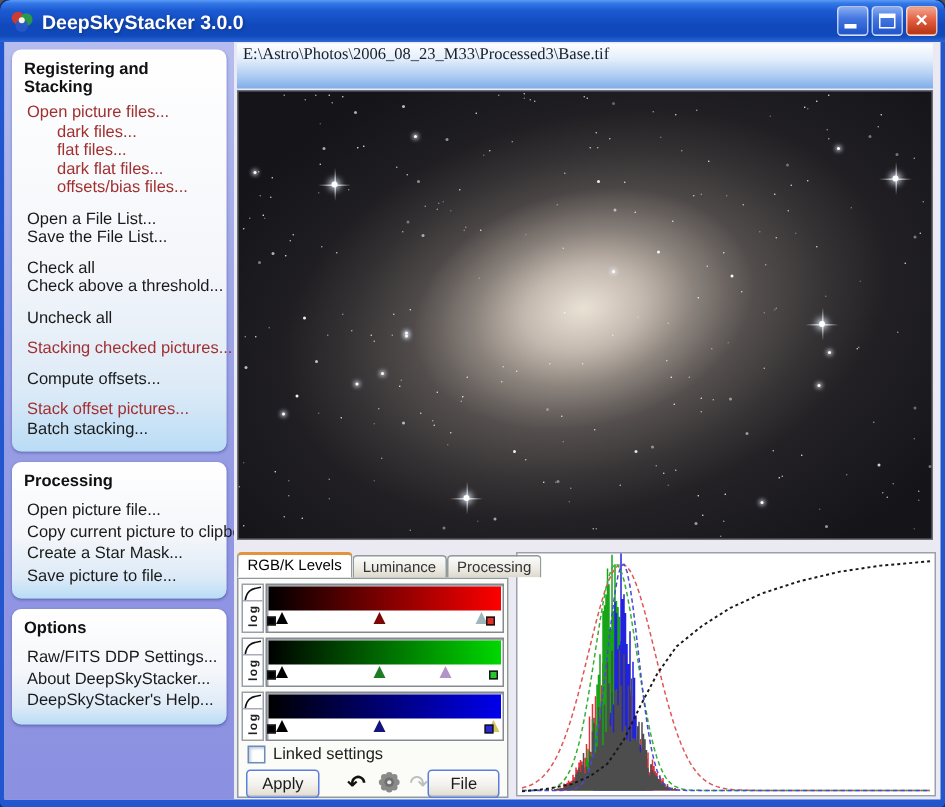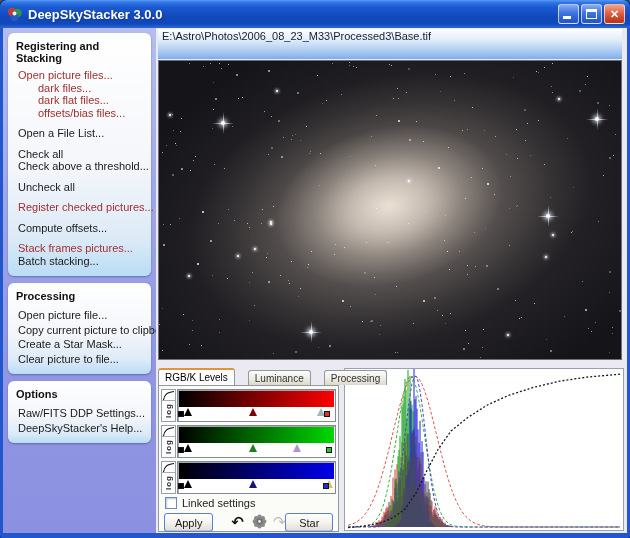--- a/index.html
+++ b/index.html
@@ -28,37 +28,37 @@
     border-radius:6px;margin-bottom:7px;padding:5px 4px 9px 6px;box-shadow:0 1px 2px rgba(10,20,80,.35);}
   .shead{font-size:11px;font-weight:bold;color:#101010;padding:2px 0 5px 2px;}
   .sitem{font-size:11px;color:#1a1a1a;line-height:12.5px;padding-left:4px;cursor:pointer;white-space:nowrap;}
   .sitem.red{color:#a23030;}
   .sitem.ind{padding-left:24px;}
   .sitem.gap{margin-top:8px;}
   .sitem.sg{margin-top:2px;}
   
   .filebar{position:absolute;left:155px;top:1px;width:464px;height:30px;
     background:linear-gradient(180deg,#fdfeff 0%,#e3eefb 35%,#a9c9f1 75%,#7fadea 100%);
-    font-size:11px;color:#16202c;padding:1px 0 0 4px;line-height:13px;}
+    font-size:11px;color:#16202c;padding:1px 0 0 4px;line-height:13px;font-family:Liberation Serif, serif;}
   
   .preview{position:absolute;left:155px;top:32px;width:464px;height:300px;background:#151419;overflow:hidden;border:1px solid #6e6e78;}
   .galaxy{position:absolute;left:50%;top:50%;width:600px;height:440px;margin:-220px 0 0 -300px;transform:rotate(-14deg);
     background:
       radial-gradient(ellipse 115px 78px at 50% 49%, rgba(240,231,218,.95) 0%, rgba(214,203,192,.8) 35%, rgba(175,164,154,.5) 65%, rgba(150,140,132,.25) 85%, rgba(0,0,0,0) 100%),
       radial-gradient(ellipse 205px 132px at 50% 50%, rgba(178,167,158,.6) 0%, rgba(142,133,126,.4) 55%, rgba(105,99,95,.22) 80%, rgba(0,0,0,0) 100%),
       radial-gradient(ellipse 295px 198px at 51% 52%, rgba(125,117,112,.38) 0%, rgba(88,84,82,.22) 60%, rgba(0,0,0,0) 100%);}
   .star{position:absolute;background:#fff;border-radius:50%;}
   .sstar{position:absolute;}
   .sstar .c{position:absolute;left:-2px;top:-2px;width:4px;height:4px;border-radius:50%;background:#fff;box-shadow:0 0 4px 2px rgba(230,238,255,.85);}
   .sstar .h{position:absolute;left:-11px;top:0;width:22px;height:1px;background:linear-gradient(90deg,rgba(255,255,255,0),rgba(255,255,255,.95),rgba(255,255,255,0));}
   .sstar .v{position:absolute;top:-11px;left:0;height:22px;width:1px;background:linear-gradient(180deg,rgba(255,255,255,0),rgba(255,255,255,.95),rgba(255,255,255,0));}
   
   .levels{position:absolute;left:155px;top:340px;width:182px;height:164px;font-size:10px;}
   .tabs{position:absolute;left:0;top:0;height:17px;display:flex;align-items:flex-end;z-index:2;}
-  .tab{border:1px solid #919b9c;border-bottom:none;border-radius:3px 3px 0 0;padding:2px 6px 2px 6px;margin-right:13px;cursor:pointer;
+  .tab{border:1px solid #919b9c;border-bottom:none;border-radius:3px 3px 0 0;padding:2px 6px 2px 6px;margin-right:0;cursor:pointer;
     background:linear-gradient(180deg,#fcfcfb 0%,#eceae2 60%,#dcd8cc 100%);color:#333;height:15px;line-height:11px;white-space:nowrap;}
   .tab.active{background:#fff;height:17px;border-top:2px solid #e3933a;color:#000;position:relative;z-index:3;}
   .tabpage{position:absolute;left:0;top:17px;right:1px;bottom:0;border:1px solid #919b9c;background:#fbfbf8;padding:2px 2px 0 2px;}
   .srow{display:flex;margin:1px 0 3px 0;height:33px;}
   .logcol{width:15px;display:flex;flex-direction:column;align-items:center;border:1px solid #9aa0aa;background:#fff;margin-right:1px;}
   .curveicon{display:block;width:13px;height:11px;border-bottom:1px solid #aab;cursor:pointer;}
   .logtxt{writing-mode:vertical-rl;transform:rotate(180deg);font-size:8px;font-weight:bold;color:#222;letter-spacing:1px;flex:1;text-align:center;}
   .sframe{flex:1;border:1px solid #848a94;box-shadow:inset 1px 1px 0 rgba(90,95,105,.55);background:#fff;padding:1px;position:relative;}
   .grad{height:16px;}
   .marks{position:relative;height:12px;}
@@ -103,41 +103,44 @@
       <button class="wb closeb">✕</button>
     </span>
   </div>
 
   <div class="client">
     <div class="sidebar" id="sidebar">
         <div class="sbox">
           <div class="shead">Registering and Stacking</div>
           <div class="sitem red">Open picture files...</div>
           <div class="sitem red ind">dark files...</div>
+          <div class="sitem red ind">flat files...</div>
           <div class="sitem red ind">dark flat files...</div>
           <div class="sitem red ind">offsets/bias files...</div>
           <div class="sitem gap">Open a File List...</div>
+          <div class="sitem">Save the File List...</div>
           <div class="sitem gap">Check all</div>
           <div class="sitem">Check above a threshold...</div>
           <div class="sitem gap">Uncheck all</div>
-          <div class="sitem red gap">Register checked pictures...</div>
+          <div class="sitem red gap">Stacking checked pictures...</div>
           <div class="sitem gap">Compute offsets...</div>
-          <div class="sitem red gap">Stack frames pictures...</div>
+          <div class="sitem red gap">Stack offset pictures...</div>
           <div class="sitem">Batch stacking...</div>
         </div>
         <div class="sbox">
           <div class="shead">Processing</div>
           <div class="sitem sg">Open picture file...</div>
           <div class="sitem sg">Copy current picture to clipboard</div>
           <div class="sitem sg">Create a Star Mask...</div>
-          <div class="sitem sg">Clear picture to file...</div>
+          <div class="sitem sg">Save picture to file...</div>
         </div>
         <div class="sbox">
           <div class="shead">Options</div>
           <div class="sitem sg">Raw/FITS DDP Settings...</div>
+          <div class="sitem sg">About DeepSkyStacker...</div>
           <div class="sitem sg">DeepSkyStacker's Help...</div>
         </div>
       </div>
 
     <div class="filebar">
       <div>E:\Astro\Photos\2006_08_23_M33\Processed3\Base.tif</div>
     </div>
 
     <div class="preview" id="preview">
       <div class="galaxy"></div>
@@ -490,21 +493,21 @@
                 <circle cx="4.2" cy="4.2" r="2.2"></circle>
                   <circle cx="10.8" cy="4.2" r="2.2"></circle>
                 <circle cx="4.2" cy="10.8" r="2.2"></circle>
                   <circle cx="10.8" cy="10.8" r="2.2"></circle>
               </g>
               <circle cx="7.5" cy="7.5" r="3.2" fill="#6f6f6f"></circle>
               <circle cx="7.5" cy="7.5" r="1.4" fill="#e8e8e8"></circle>
             </svg>
           </span>
           <span class="iconspan redo">↷</span>
-          <button class="xpbtn resetb">Star</button>
+          <button class="xpbtn resetb">File</button>
         </div>
       </div>
     </div>
 
     <div class="hist">
       <svg id="histsvg" width="278" height="161" viewBox="0 0 278 161">
           <path d="M23,158L23,156.9M25,158L25,157.1M26,158L26,156.9M27,158L27,156.8M28,158L28,156.5M29,158L29,156.1M30,158L30,156.3M31,158L31,153.3M32,158L32,153.6M33,158L33,152.9M34,158L34,151.3M35,158L35,152.1M36,158L36,151.5M37,158L37,147.5M38,158L38,149.1M39,158L39,142.7M40,158L40,144.1M41,158L41,139.4M42,158L42,137.6M43,158L43,138.7M44,158L44,142.5M45,158L45,136.2M46,158L46,127.0M47,158L47,140.1M48,158L48,108.6M49,158L49,132.4M50,158L50,100.4M51,158L51,113.1M52,158L52,95.2M53,158L53,114.5M54,158L54,108.8M55,158L55,111.5M56,158L56,87.9M57,158L57,73.1M58,158L58,96.1M59,158L59,95.4M60,158L60,81.9M61,158L61,98.0M62,158L62,65.1M63,158L63,90.5M64,158L64,87.4M65,158L65,92.1M66,158L66,82.6M67,158L67,72.2M68,158L68,79.0M69,158L69,62.5M70,158L70,84.3M71,158L71,85.6M72,158L72,88.0M73,158L73,100.3M74,158L74,96.1M75,158L75,91.4M76,158L76,95.0M77,158L77,111.1M78,158L78,109.1M79,158L79,128.8M80,158L80,129.2M81,158L81,134.4M82,158L82,123.6M83,158L83,129.5M84,158L84,128.5M85,158L85,136.2M86,158L86,136.8M87,158L87,132.6M88,158L88,145.8M89,158L89,140.7M90,158L90,137.4M91,158L91,141.7M92,158L92,145.2M93,158L93,146.4M94,158L94,150.3M95,158L95,147.9M96,158L96,151.1M97,158L97,149.7M98,158L98,154.1M99,158L99,155.7M100,158L100,153.6M101,158L101,156.0M102,158L102,156.6M103,158L103,156.2M104,158L104,157.1M105,158L105,156.3M106,158L106,157.0M108,158L108,157.2" stroke="#e03038" stroke-width="1" fill="none"></path>
           <path d="M38,158L38,157.2M39,158L39,155.7M40,158L40,155.2M41,158L41,154.5M42,158L42,154.6M43,158L43,152.5M44,158L44,147.3M45,158L45,151.2M46,158L46,136.6M47,158L47,130.1M48,158L48,139.0M49,158L49,133.9M50,158L50,110.4M51,158L51,120.3M52,158L52,115.7M53,158L53,87.3M54,158L54,80.8M55,158L55,67.1M56,158L56,102.2M57,158L57,38.3M58,158L58,34.5M59,158L59,27.3M60,158L60,10.0M61,158L61,20.5M62,158L62,50.3M63,158L63,0.8M64,158L64,38.1M65,158L65,7.2M66,158L66,31.6M67,158L67,35.7M68,158L68,42.2M69,158L69,58.5M70,158L70,75.2M71,158L71,112.6M72,158L72,124.7M73,158L73,128.7M74,158L74,109.2M75,158L75,124.8M76,158L76,134.8M77,158L77,134.0M78,158L78,143.2M79,158L79,148.2M80,158L80,148.7M81,158L81,150.4M82,158L82,153.0M83,158L83,155.0M84,158L84,155.2M85,158L85,157.0" stroke="#17a517" stroke-width="1" fill="none"></path>
           <path d="M51,158L51,156.0M52,158L52,155.4M53,158L53,153.0M54,158L54,154.1M55,158L55,153.4M56,158L56,150.7M57,158L57,136.2M58,158L58,138.1M59,158L59,121.2M60,158L60,126.2M61,158L61,110.1M62,158L62,106.1M63,158L63,92.6M64,158L64,100.6M65,158L65,32.3M66,158L66,39.7M67,158L67,63.8M68,158L68,61.0M69,158L69,-15.2M70,158L70,30.4M71,158L71,27.2M72,158L72,39.7M73,158L73,60.4M74,158L74,73.7M75,158L75,51.8M76,158L76,113.7M77,158L77,72.2M78,158L78,82.9M79,158L79,108.0M80,158L80,135.9M81,158L81,126.7M82,158L82,127.6M83,158L83,135.4M84,158L84,142.4M85,158L85,152.7M86,158L86,151.7M87,158L87,154.3M88,158L88,154.9M89,158L89,156.7M90,158L90,157.1" stroke="#2222dd" stroke-width="1" fill="none"></path>
           <path d="M25,158L25,157.2M26,158L26,157.1M27,158L27,156.7M28,158L28,157.0M29,158L29,156.8M30,158L30,156.6M31,158L31,156.0M32,158L32,155.5M33,158L33,154.2M34,158L34,154.0M35,158L35,153.2M36,158L36,153.7M37,158L37,151.4M38,158L38,151.7M39,158L39,147.2M40,158L40,145.6M41,158L41,142.7M42,158L42,145.6M43,158L43,141.2M44,158L44,133.0M45,158L45,146.6M46,158L46,141.9M47,158L47,144.1M48,158L48,131.8M49,158L49,135.4M50,158L50,118.6M51,158L51,109.5M52,158L52,132.8M53,158L53,128.6M54,158L54,102.4M55,158L55,110.6M56,158L56,98.5M57,158L57,127.8M58,158L58,100.9M59,158L59,119.0M60,158L60,72.3M61,158L61,86.6M62,158L62,114.9M63,158L63,64.8M64,158L64,119.3M65,158L65,91.3M66,158L66,90.3M67,158L67,101.1M68,158L68,64.4M69,158L69,88.0M70,158L70,118.6M71,158L71,67.3M72,158L72,115.0M73,158L73,124.2M74,158L74,88.0M75,158L75,125.4M76,158L76,83.4M77,158L77,123.2M78,158L78,123.2M79,158L79,124.7M80,158L80,115.2M81,158L81,112.1M82,158L82,132.6M83,158L83,112.5M84,158L84,120.1M85,158L85,123.9M86,158L86,131.0M87,158L87,143.2M88,158L88,147.8M89,158L89,140.5M90,158L90,144.3M91,158L91,146.0M92,158L92,147.6M93,158L93,148.5M94,158L94,150.1M95,158L95,150.9M96,158L96,153.4M97,158L97,152.2M98,158L98,153.4M99,158L99,155.4M100,158L100,154.8M101,158L101,156.3M102,158L102,156.5M103,158L103,156.1M104,158L104,157.2M105,158L105,156.7M106,158L106,157.0" stroke="#4d4d4d" stroke-width="1" fill="none"></path>

